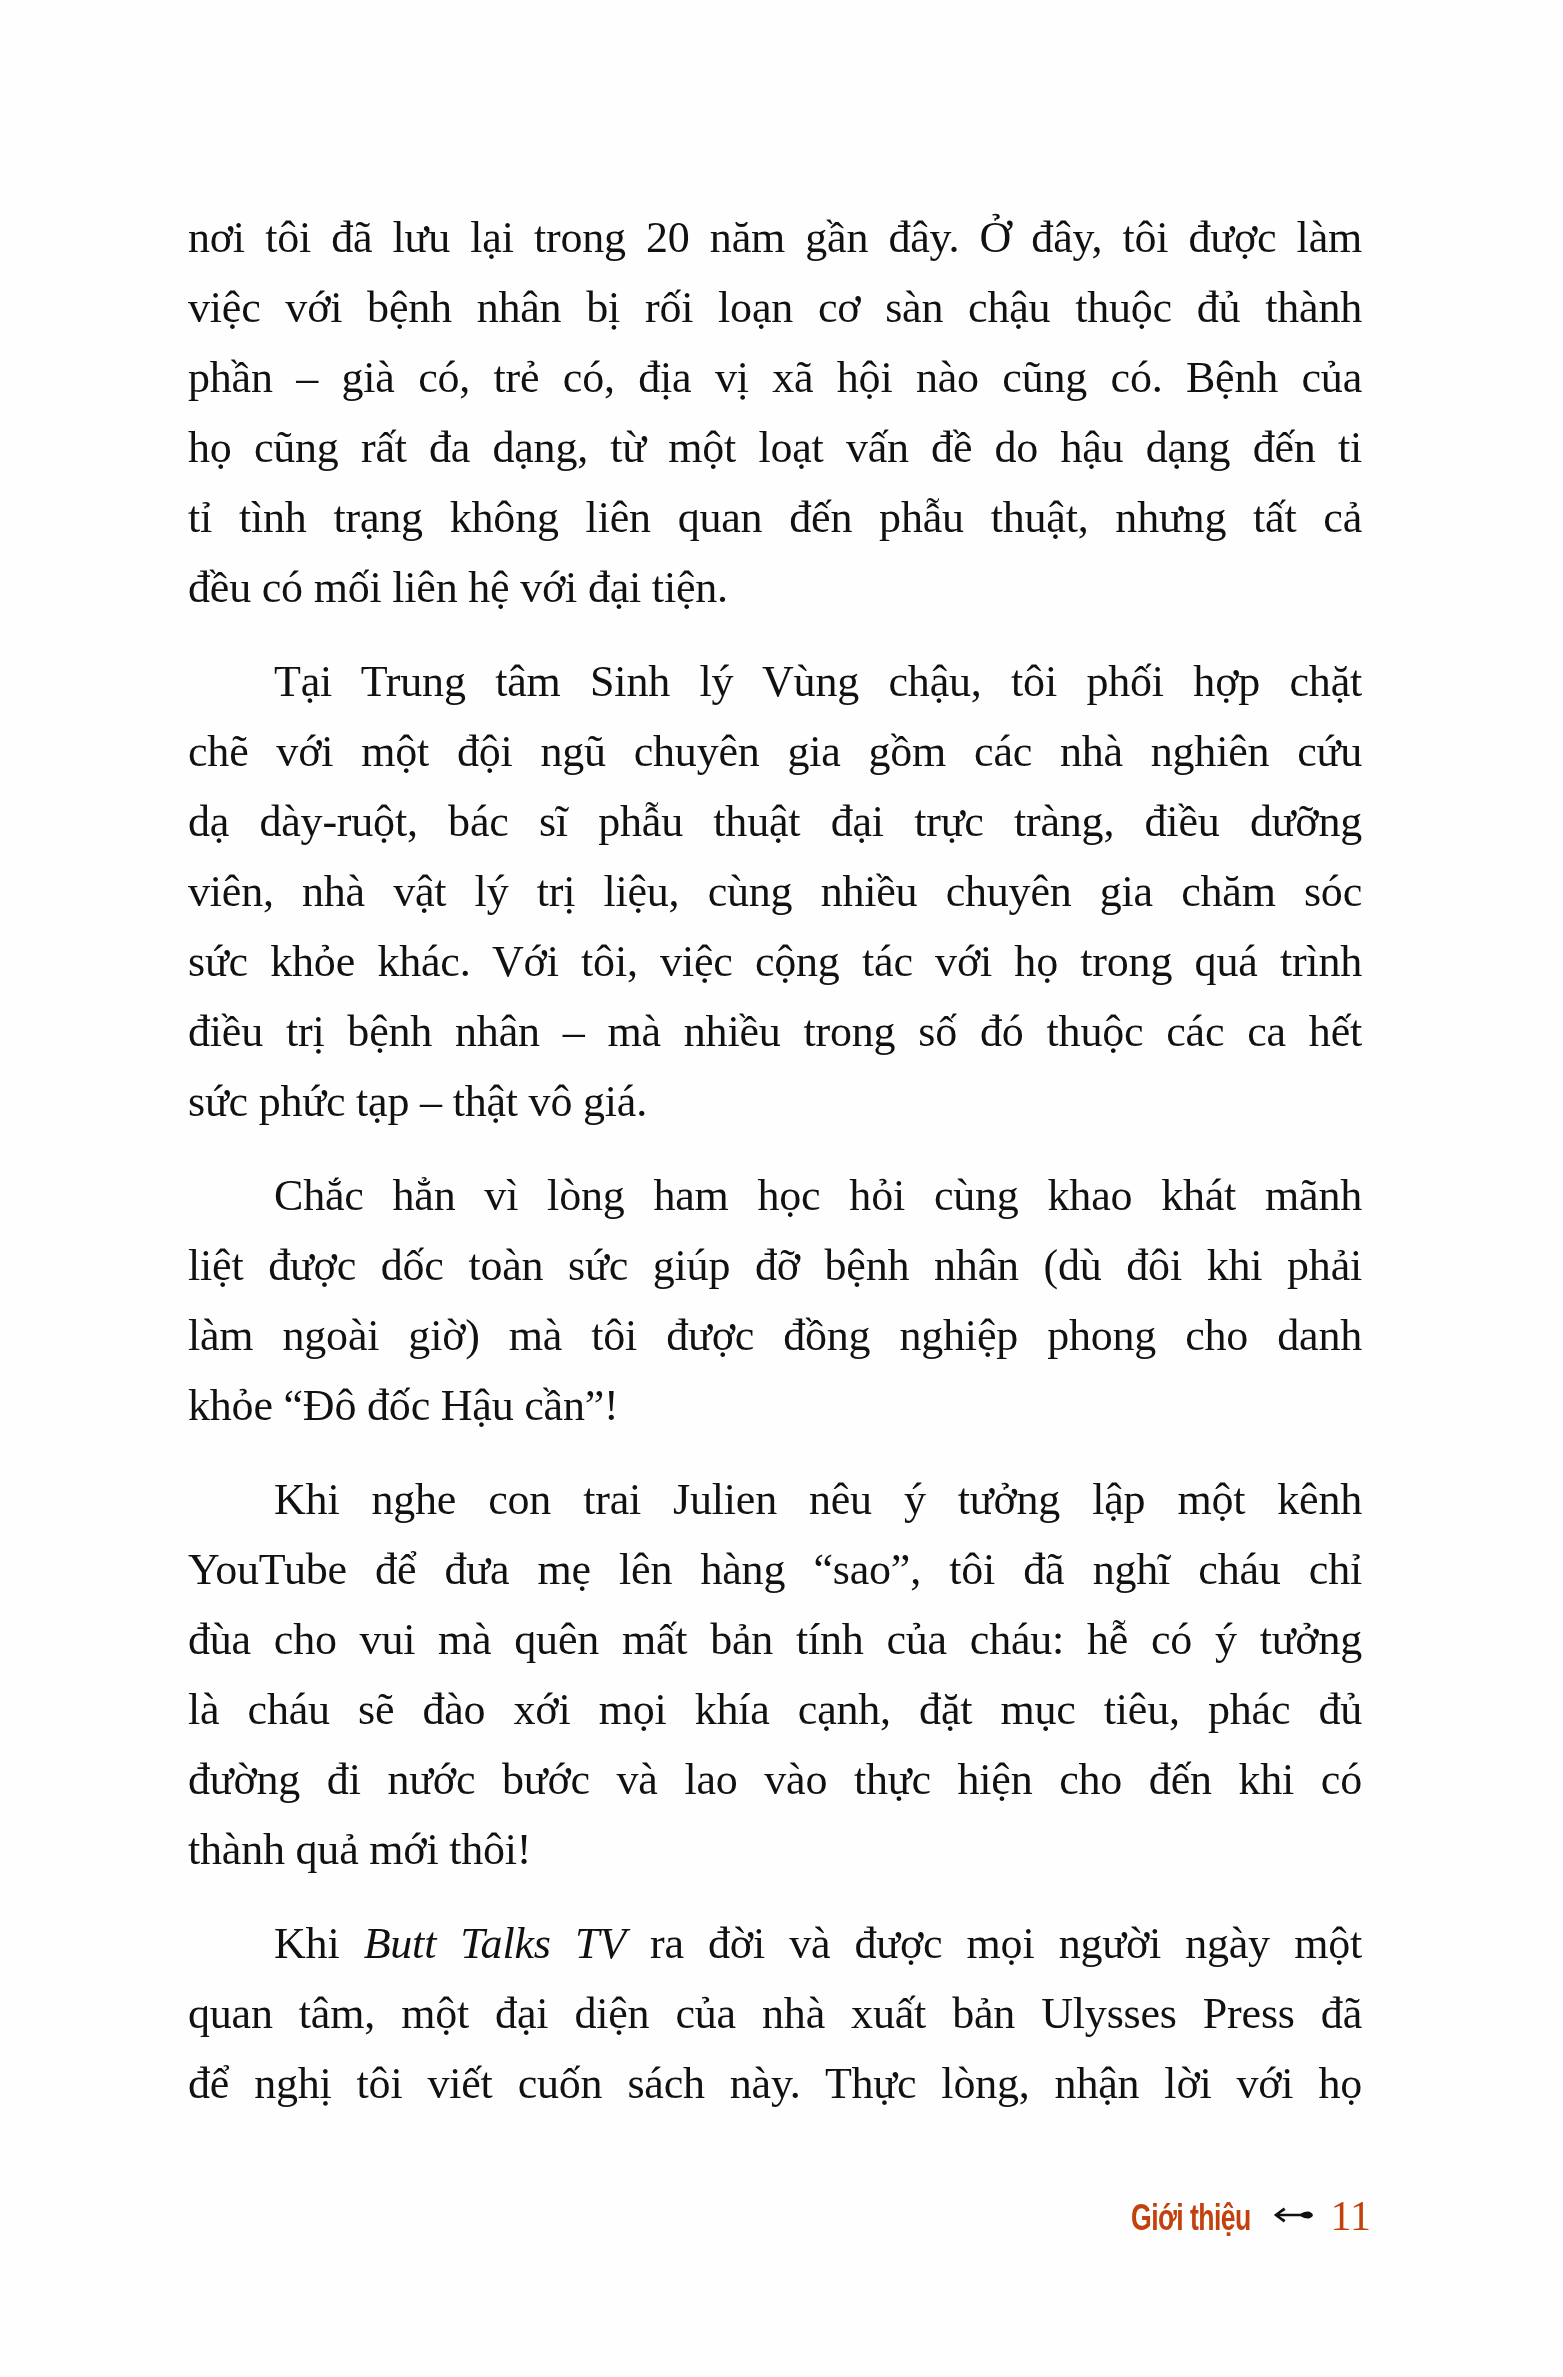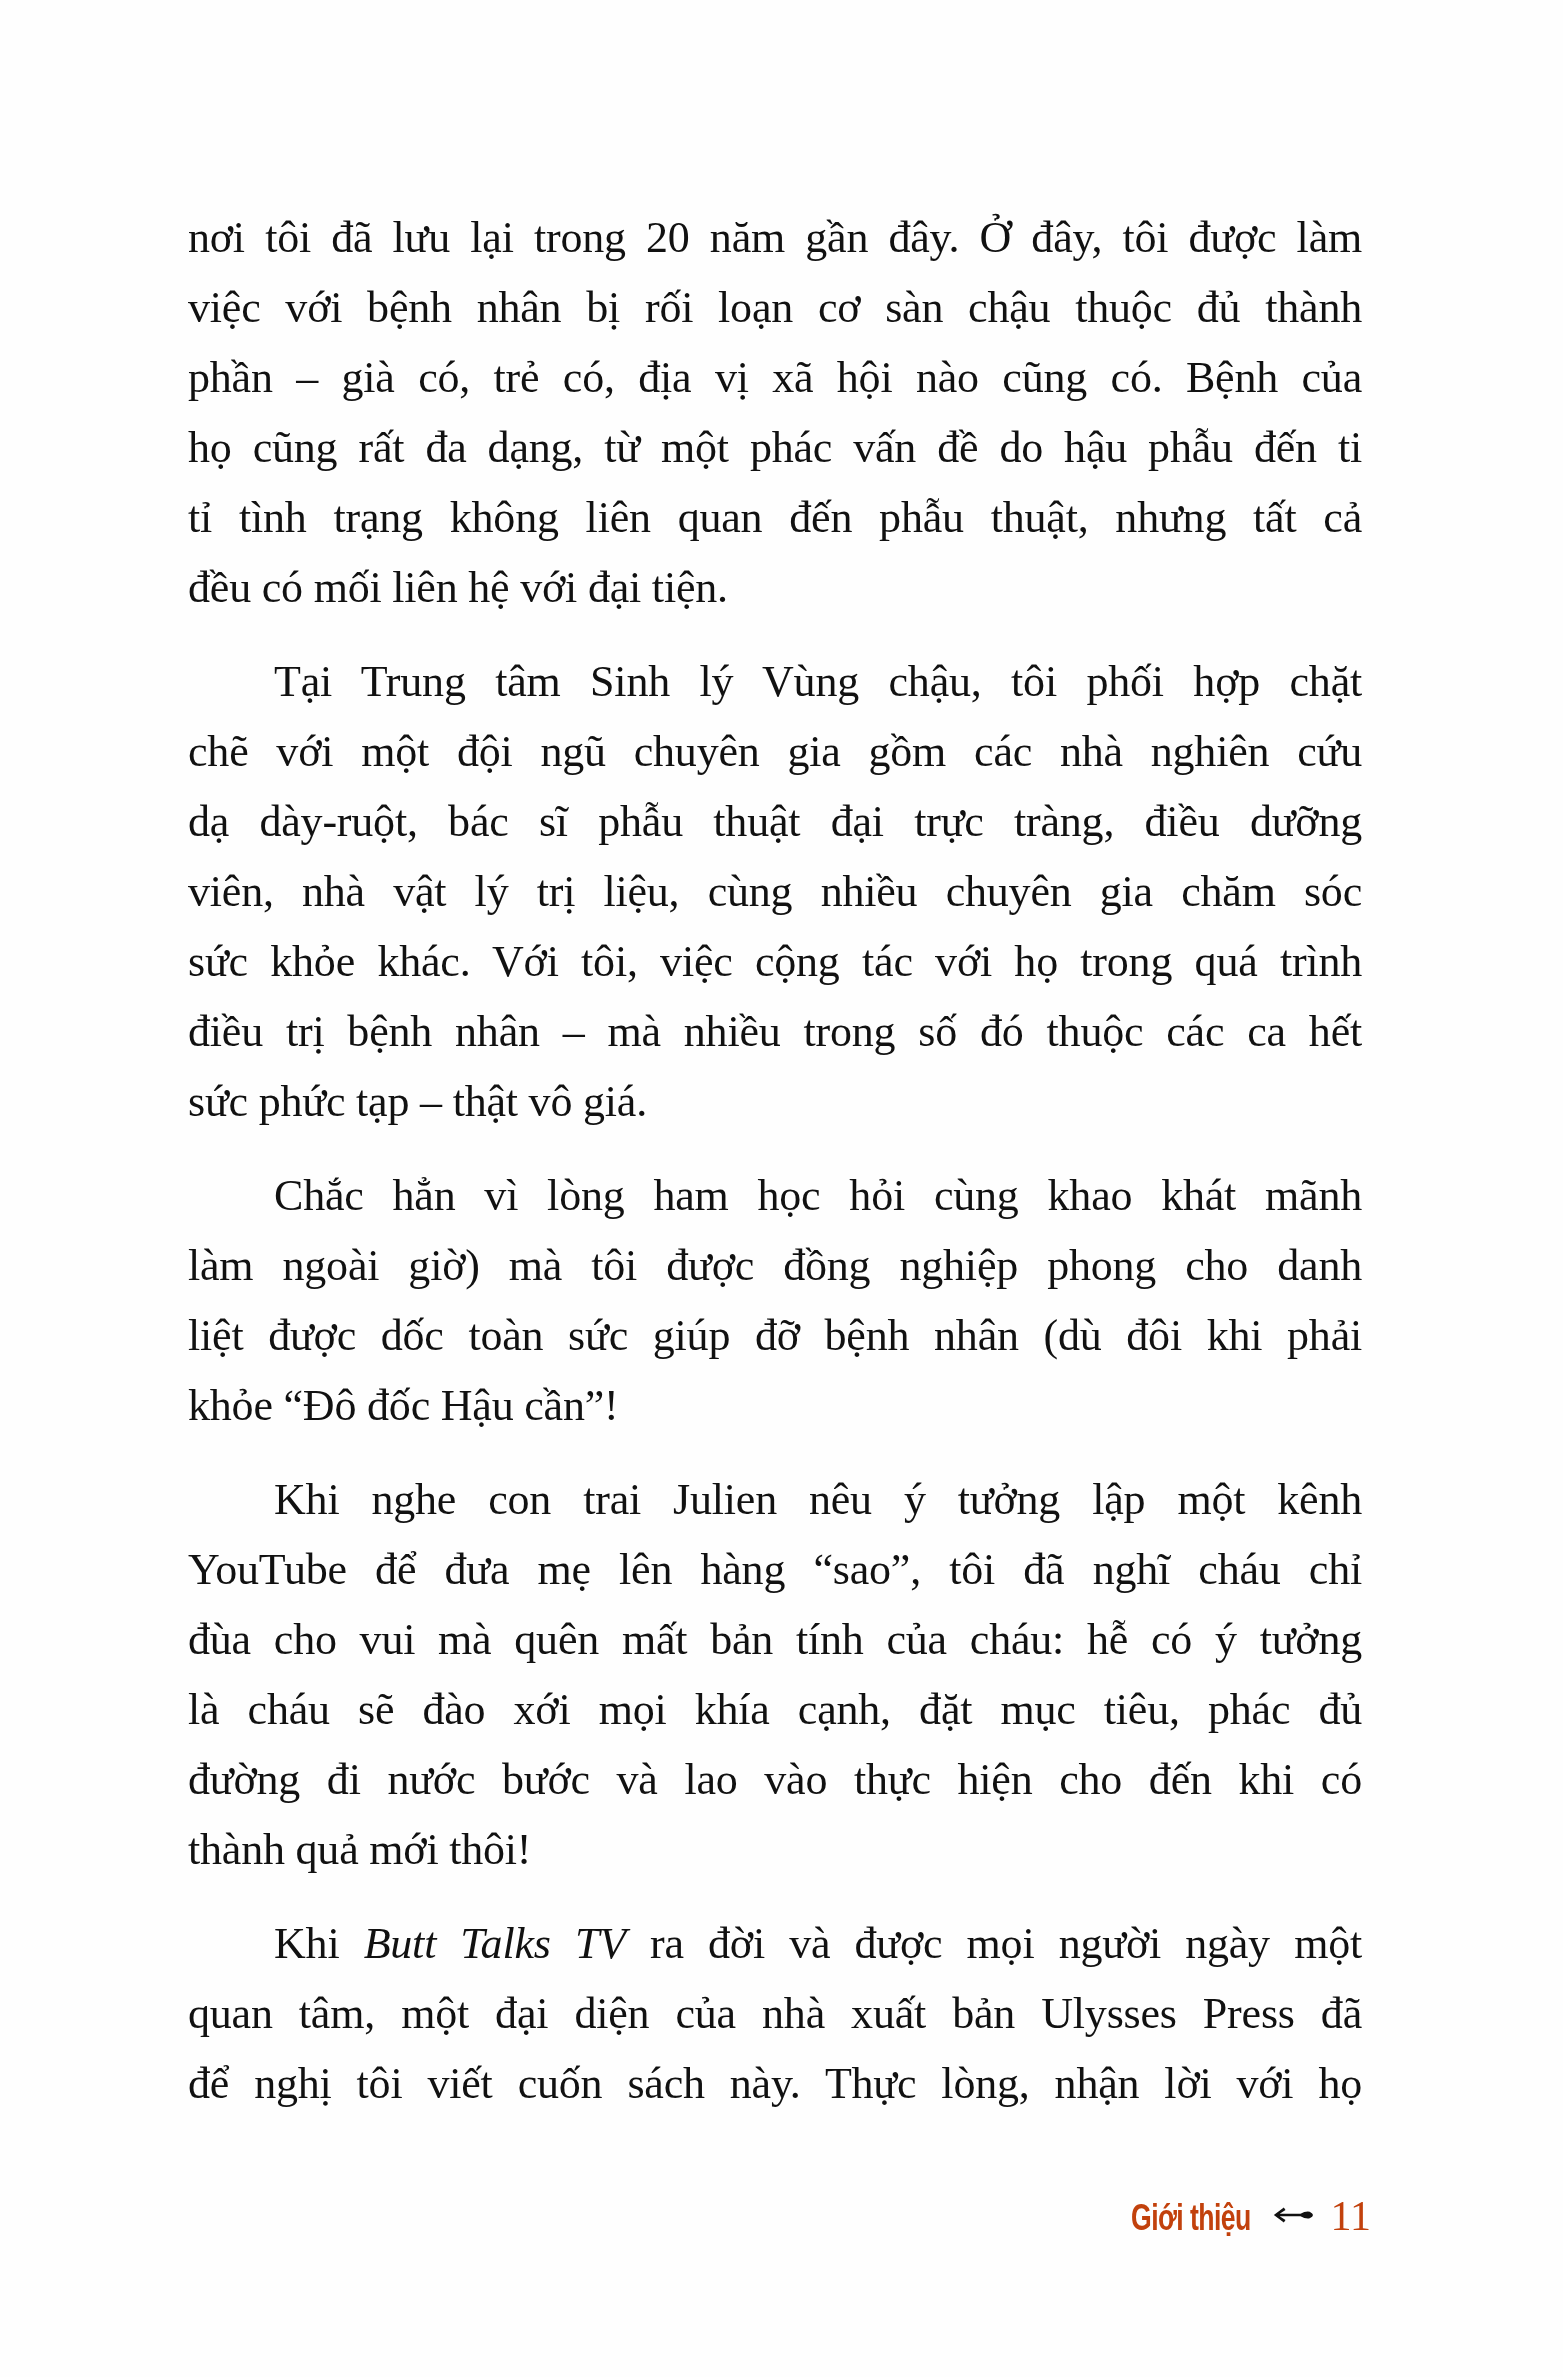--- a/index.html
+++ b/index.html
@@ -38,39 +38,39 @@
 </head>
 <body>
 
 <div class="page">
   <div class="body-text">
 
     <div class="para">
       <span class="line">nơi tôi đã lưu lại trong 20 năm gần đây. Ở đây, tôi được làm</span>
       <span class="line">việc với bệnh nhân bị rối loạn cơ sàn chậu thuộc đủ thành</span>
       <span class="line">phần – già có, trẻ có, địa vị xã hội nào cũng có. Bệnh của</span>
-      <span class="line">họ cũng rất đa dạng, từ một phác vấn đề do hậu phẫu đến ti</span>
+      <span class="line">họ cũng rất đa dạng, từ một loạt vấn đề do hậu dạng đến ti</span>
       <span class="line">tỉ tình trạng không liên quan đến phẫu thuật, nhưng tất cả</span>
       <span class="line last">đều có mối liên hệ với đại tiện.</span>
     </div>
 
     <div class="para">
       <span class="line indent">Tại Trung tâm Sinh lý Vùng chậu, tôi phối hợp chặt</span>
       <span class="line">chẽ với một đội ngũ chuyên gia gồm các nhà nghiên cứu</span>
       <span class="line">dạ dày-ruột, bác sĩ phẫu thuật đại trực tràng, điều dưỡng</span>
       <span class="line">viên, nhà vật lý trị liệu, cùng nhiều chuyên gia chăm sóc</span>
       <span class="line">sức khỏe khác. Với tôi, việc cộng tác với họ trong quá trình</span>
       <span class="line">điều trị bệnh nhân – mà nhiều trong số đó thuộc các ca hết</span>
       <span class="line last">sức phức tạp – thật vô giá.</span>
     </div>
 
     <div class="para">
       <span class="line indent">Chắc hẳn vì lòng ham học hỏi cùng khao khát mãnh</span>
+      <span class="line">liệt được dốc toàn sức giúp đỡ bệnh nhân (dù đôi khi phải</span>
       <span class="line">làm ngoài giờ) mà tôi được đồng nghiệp phong cho danh</span>
-      <span class="line">liệt được dốc toàn sức giúp đỡ bệnh nhân (dù đôi khi phải</span>
       <span class="line last">khỏe “Đô đốc Hậu cần”!</span>
     </div>
 
     <div class="para">
       <span class="line indent">Khi nghe con trai Julien nêu ý tưởng lập một kênh</span>
       <span class="line">YouTube để đưa mẹ lên hàng “sao”, tôi đã nghĩ cháu chỉ</span>
       <span class="line">đùa cho vui mà quên mất bản tính của cháu: hễ có ý tưởng</span>
       <span class="line">là cháu sẽ đào xới mọi khía cạnh, đặt mục tiêu, phác đủ</span>
       <span class="line">đường đi nước bước và lao vào thực hiện cho đến khi có</span>
       <span class="line last">thành quả mới thôi!</span>

